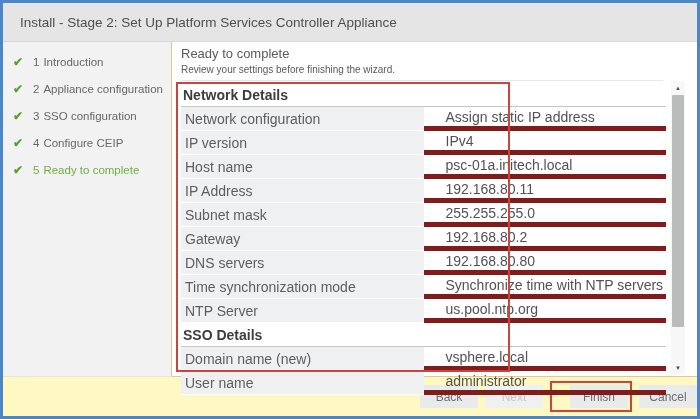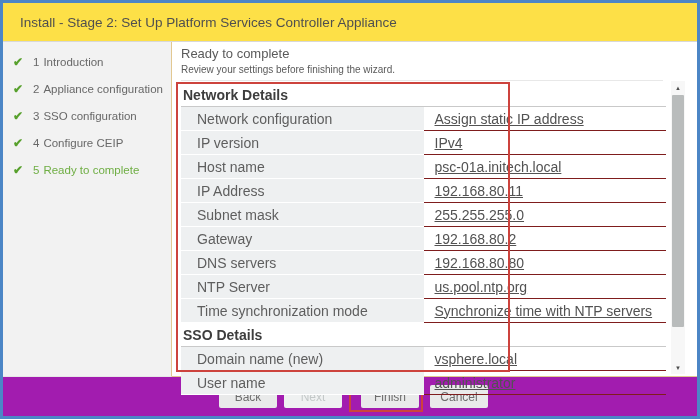--- a/index.html
+++ b/index.html
@@ -12,21 +12,21 @@
     background: #fff;
     display: flex; flex-direction: column;
     overflow: hidden;
   }
 
   
   .titlebar {
     height: 39px; flex: none;
     border-bottom: 1px solid #d8d8d8;
     display: flex; align-items: center;
-    padding-left: 17px; background: #fde047;
+    padding-left: 17px; background: #e5e5e5;
   }
   .title { font-size: 13.5px; color: #4f4f4f; }
 
   
   .body { flex: 1; display: flex; min-height: 0; }
 
   .sidebar {
     width: 169px; flex: none;
     background: #f2f2f2;
     border-right: 1px solid #e2c892;
@@ -53,23 +53,23 @@
 
   .table-zone { position: relative; margin-right: 31px; }
   table.review { width: 100%; border-collapse: separate; border-spacing: 0; table-layout: fixed; }
   table.review td { height: 24px; font-size: 14px; vertical-align: middle; white-space: nowrap; overflow: hidden; }
   tr.sect td {
     border-bottom: 1px solid #c9c9c9;
     color: #3d3d3d; font-weight: bold; padding-left: 2px; background: #fff;
   }
   td.lbl {
     width: 164px; background: #eef0f1; border-bottom: 1px solid #ffffff;
-    color: #5e5e5e; padding-left: 16px; margin-top: 8px;
-  }
-  td.val { border-bottom: 1px solid #7f1d1d; color: #525252; padding-left: 11px; text-decoration: underline; }
+    color: #5e5e5e; padding-left: 4px; margin-top: 8px;
+  }
+  td.val { border-bottom: 5px solid #7f1d1d; color: #525252; padding-left: 22px; }
 
   .annotation-table {
     position: absolute; left: -5px; top: -1px;
     width: 334px; height: 290px;
     border: 2px solid #cd433d;
     pointer-events: none; z-index: 5;
   }
 
   
   .scrollbar {
@@ -81,35 +81,35 @@
     color: #4d4d4d; font-size: 6px; cursor: default;
   }
   .sb-btn.down { position: absolute; bottom: 0; left: 0; }
   .sb-thumb {
     position: absolute; top: 14px; left: 1px; width: 12px; height: 232px;
     background: #b9bcbc; border-radius: 1px;
   }
 
   
   .footer {
-    height: 39px; flex: none; background: #a21caf;
-    display: flex; align-items: center; justify-content: center;
+    height: 39px; flex: none; background: #fef9c3;
+    display: flex; align-items: center; justify-content: flex-end;
   }
   .btn {
     width: 58px; height: 23px; flex: none;
     background: #e9eaea; border: none; border-radius: 2px;
     font-size: 12px; color: #6e6e6e; margin-left: 7px;
     font-family: "Liberation Sans", sans-serif;
   }
   .btn.disabled { color: #c3c8c8; background: #eff1f1; }
   .finish-wrap {
     border: 2px solid #cd433d; padding: 2px; margin-left: 7px;
     display: inline-flex; flex: none;
   }
-  .finish-wrap .btn { margin-left: 8px; }
+  .finish-wrap .btn { margin-left: 16px; }
 </style>
 </head>
 <body>
 
 <div class="window">
 
   <div class="titlebar">
     <span class="title">Install - Stage 2: Set Up Platform Services Controller Appliance</span>
   </div>
 
@@ -178,26 +178,26 @@
           <tr>
             <td class="lbl">Gateway</td>
             <td class="val">192.168.80.2</td>
           </tr>
           <tr>
             <td class="lbl">DNS servers</td>
             <td class="val">192.168.80.80</td>
           </tr>
 
           <tr>
+            <td class="lbl">Time synchronization mode</td>
+            <td class="val">Synchronize time with NTP servers</td>
+          </tr>
+          <tr>
             <td class="lbl">NTP Server</td>
             <td class="val">us.pool.ntp.org</td>
-          </tr>
-          <tr>
-            <td class="lbl">Time synchronization mode</td>
-            <td class="val">Synchronize time with NTP servers</td>
           </tr>
 
           <tr class="sect">
             <td colspan="2">SSO Details</td>
           </tr>
           <tr>
             <td class="lbl">Domain name (new)</td>
             <td class="val">vsphere.local</td>
           </tr>
           <tr>

